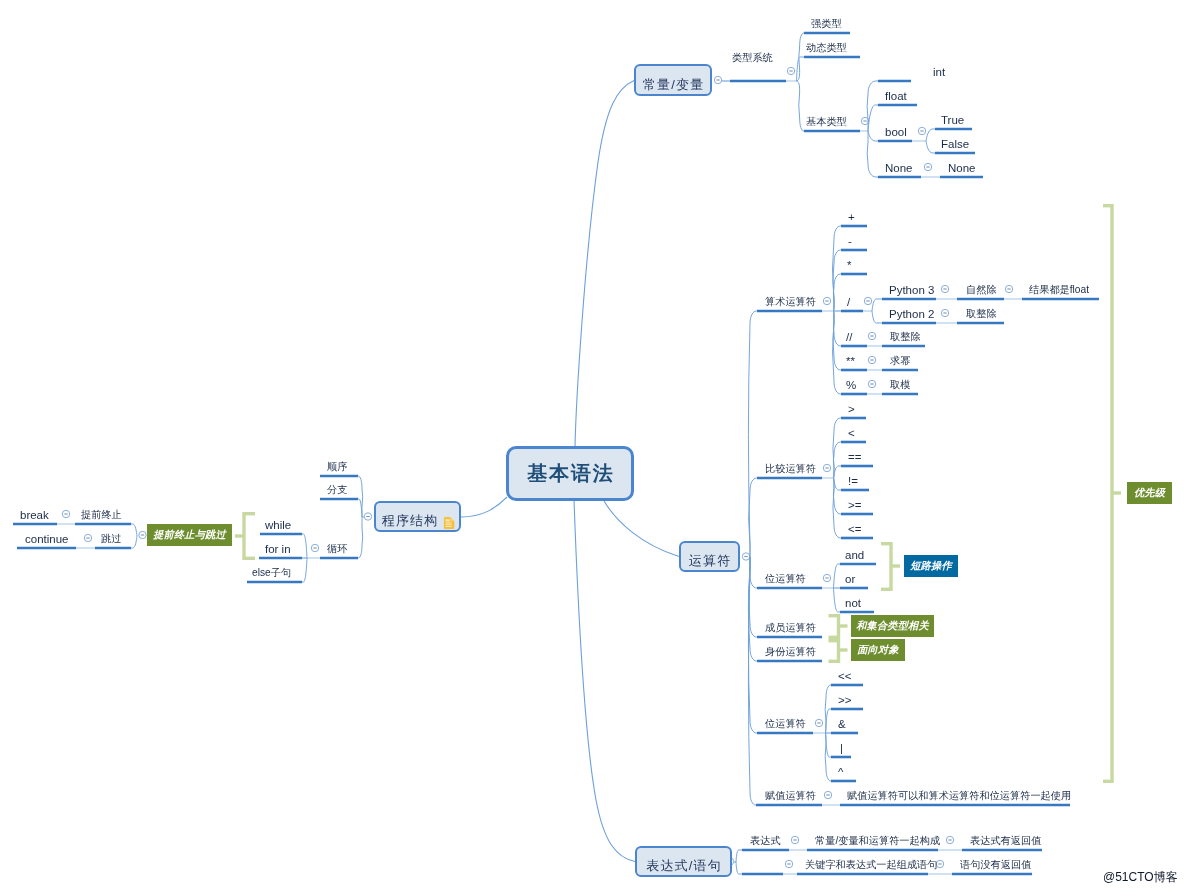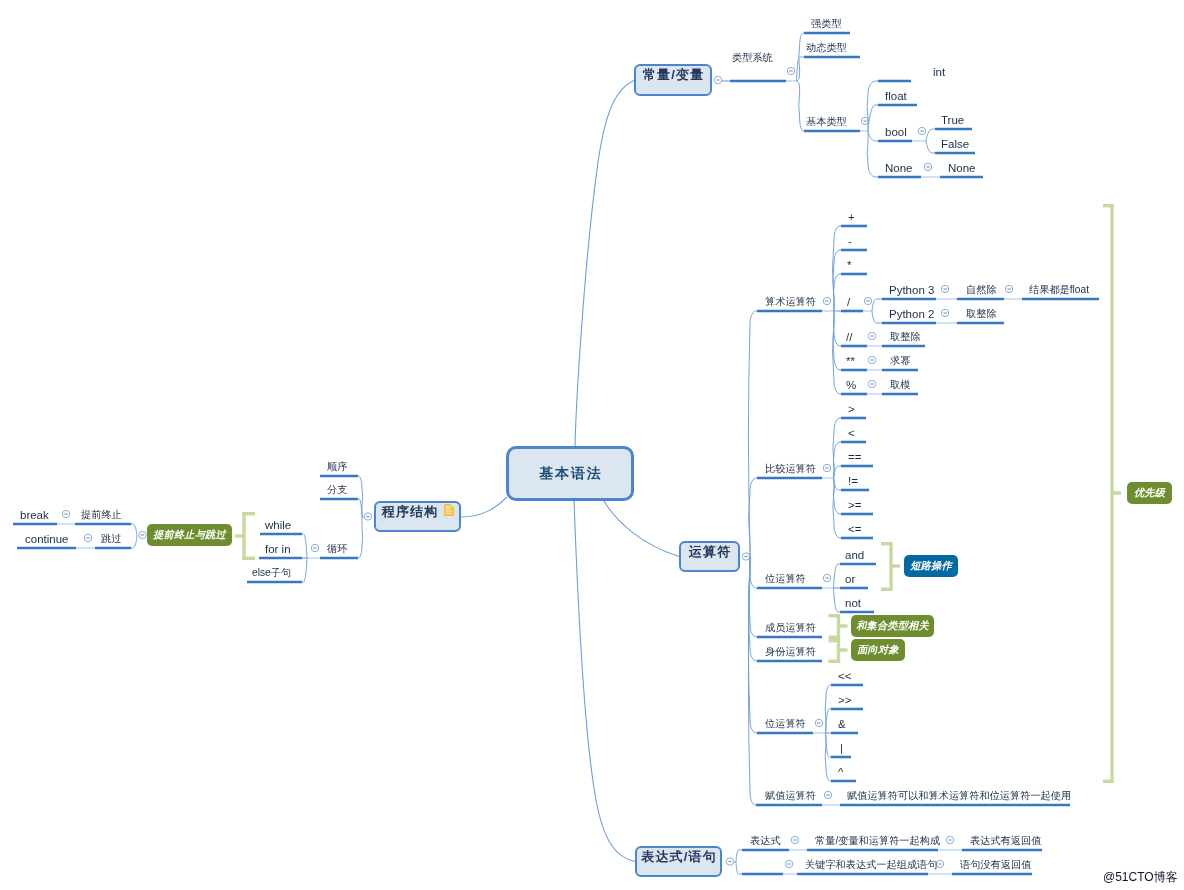--- a/index.html
+++ b/index.html
@@ -7,25 +7,25 @@
   body{width:1184px;height:890px;overflow:hidden;
        font-family:"Liberation Sans","DejaVu Sans",sans-serif;}
   #canvas{position:relative;width:1184px;height:890px;background:#fff;}
   svg#links{position:absolute;left:0;top:0;width:1184px;height:890px;}
 
   .nlabel{position:absolute;white-space:nowrap;color:#1b2c49;font-size:11.5px;line-height:12px;}
   .nlabel.cjk{font-size:10.2px;}
 
   .root-box{position:absolute;box-sizing:border-box;border:3px solid #4a85ce;background:#dce6f1;
             border-radius:10px;display:flex;align-items:center;justify-content:center;
-            color:#1f4e79;font-size:14px;font-weight:bold;letter-spacing:1.8px;text-indent:1.8px;}
+            color:#1f4e79;font-size:20px;font-weight:bold;letter-spacing:1.8px;text-indent:1.8px;}
   .topic-box{position:absolute;box-sizing:border-box;border:2px solid #4a85ce;background:#dce6f1;
-             border-radius:6px;display:flex;align-items:flex-start;justify-content:center;
-             color:#25395e;font-size:13px;letter-spacing:1.2px;text-indent:1.2px;font-weight:bold;}
-  .green-box{position:absolute;box-sizing:border-box;background:#6d8d2f;border-radius:5px;
+             border-radius:6px;display:flex;align-items:flex-end;justify-content:center;
+             color:#25395e;font-size:13px;letter-spacing:1.2px;text-indent:1.2px;}
+  .green-box{position:absolute;box-sizing:border-box;background:#6d8d2f;border-radius:0;
              display:flex;align-items:center;justify-content:center;color:#ffffff;
              font-size:10.2px;font-style:italic;font-weight:600;letter-spacing:.2px;}
   .watermark{position:absolute;color:#0f172a;font-size:12px;left:1103px;top:869px;letter-spacing:0px;}
 </style>
 </head>
 <body>
 
 <div id="canvas">
   <svg id="links" viewBox="0 0 1184 890" xmlns="http://www.w3.org/2000/svg">
       <line x1="730" y1="81" x2="786" y2="81" stroke="#3778c2" stroke-width="2.6" stroke-linecap="butt"></line>
@@ -316,21 +316,21 @@
       <div class="nlabel cjk" style="left: 101px; top: 532.5px;">跳过</div>
       <div class="root-box" style="left: 506px; top: 446px; width: 128px; height: 55px;">
         <span>基本语法</span>
       </div>
       <div class="topic-box" style="left: 634px; top: 64px; width: 78px; height: 32px;">
         <span>常量/变量</span>
       </div>
       <div class="topic-box" style="left: 679px; top: 541px; width: 61px; height: 31px;">
         <span>运算符</span>
       </div>
-      <div class="topic-box" style="left: 635px; top: 846px; width: 87px; height: 31px;">
+      <div class="topic-box" style="left: 635px; top: 846px; width: 97px; height: 31px;">
         <span>表达式/语句</span>
       </div>
       <div class="topic-box" style="left: 374px; top: 501px; width: 87px; height: 31px;">
         <span>程序结构</span>
         <svg width="12" height="13" viewBox="0 0 12 13" style="margin-left: 4px; margin-top: 1px;">
           <path d="M0.9 1.2 A1.2 1.2 0 0 1 2.1 0 H7.0 L11.3 4.2 V10.9 A1.2 1.2 0 0 1 10.1 12.1 H2.1 A1.2 1.2 0 0 1 0.9 10.9 Z" fill="#f6bf41"></path>
           <path d="M7.0 0 L11.3 4.2 H8.0 A1.0 1.0 0 0 1 7.0 3.2 Z" fill="#fbd271" opacity="0.85"></path>
           <g fill="#fdeab8">
             <rect x="2.5" y="2.2" width="4.1" height="2.2" rx="0.25"></rect>
             <rect x="2.5" y="5.4" width="6.2" height="1.0" rx="0.3"></rect>

